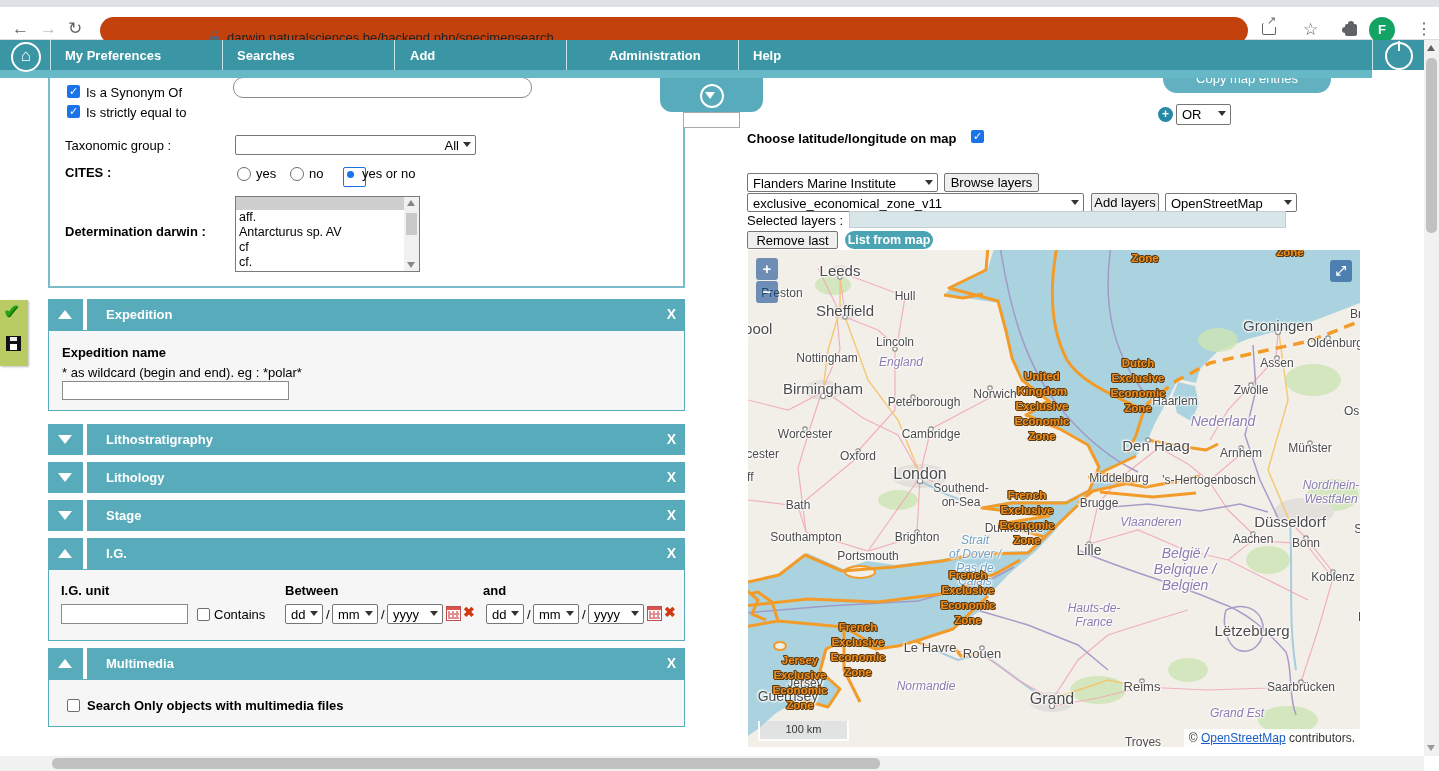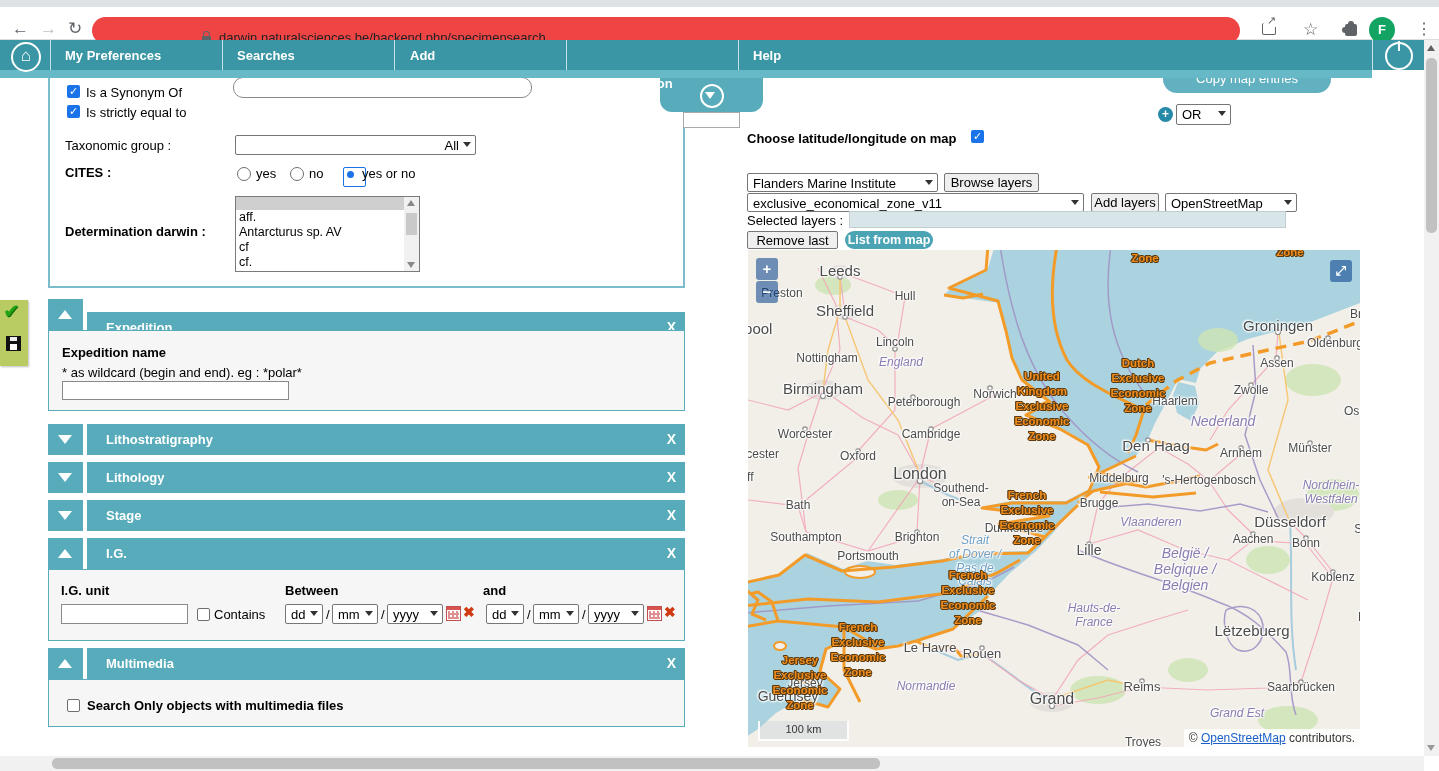--- a/index.html
+++ b/index.html
@@ -3,21 +3,21 @@
 <meta charset="utf-8">
 <style>
   html,body{margin:0;padding:0;}
   body{width:1439px;height:771px;position:relative;overflow:hidden;background:#fff;
        font-family:"Liberation Sans",sans-serif;}
   .abs{position:absolute;}
   
   #tabstrip{left:0;top:0;width:1439px;height:7px;background:#dee1e6;}
   #toolbar{left:0;top:7px;width:1439px;height:33px;background:#fff;border-bottom:1px solid #dadce0;box-sizing:border-box;}
   .navglyph{font-size:17px;color:#5f6368;top:13px;line-height:17px;}
-  #urlbar{left:92px;top:10px;width:1148px;height:27px;background:#ef4444;border-radius:14px;}
+  #urlbar{left:100px;top:10px;width:1148px;height:27px;background:#c2410c;border-radius:14px;}
   #lockicon{left:110px;top:19px;width:9px;height:7px;background:#5f6368;border-radius:1px;}
   #lockicon::before{content:"";position:absolute;left:1px;top:-5px;width:5px;height:5px;border:1.5px solid #5f6368;border-bottom:none;border-radius:4px 4px 0 0;}
   #urltext{left:127px;top:13px;font-size:13px;color:#202124;}
   #shareicon{left:1262px;top:16px;width:12px;height:11px;border:1.6px solid #5f6368;border-top:none;border-radius:2px;}
   #shareicon::after{content:"↗";position:absolute;left:3px;top:-9px;font-size:11px;color:#5f6368;background:#fff;padding:0 1px;}
   #staricon{left:1303px;top:12px;font-size:17px;color:#5f6368;}
   #puzzleicon{left:1345px;top:17px;width:12px;height:12px;background:#5f6368;border-radius:2px;}
   #puzzleicon::before{content:"";position:absolute;left:3px;top:-3px;width:6px;height:6px;background:#5f6368;border-radius:50%;}
   #puzzleicon::after{content:"";position:absolute;left:-3px;top:3px;width:6px;height:6px;background:#5f6368;border-radius:50%;}
   #avatar{left:1369px;top:10px;width:26px;height:26px;border-radius:50%;background:#13a463;color:#fff;
@@ -129,21 +129,21 @@
 
 <div class="abs" id="navbar">
   <div class="abs" id="homebtn"><span>⌂</span></div>
   <div class="navsep" style="left:50px;"></div>
   <span class="navitem" style="left:65px;">My Preferences</span>
   <div class="navsep" style="left:222px;"></div>
   <span class="navitem" style="left:237px;">Searches</span>
   <div class="navsep" style="left:394px;"></div>
   <span class="navitem" style="left:410px;">Add</span>
   <div class="navsep" style="left:566px;"></div>
-  <span class="navitem" style="left:581px;margin-top:28px;">Administration</span>
+  <span class="navitem" style="left:609px;">Administration</span>
   <div class="navsep" style="left:738px;"></div>
   <span class="navitem" style="left:753px;">Help</span>
   <div class="navsep" style="left:1372px;"></div>
   <div class="abs" id="pwrbtn"></div>
 </div>
 <div class="abs" id="strip"></div>
 
 <div class="abs" id="vsb">
   <div class="arrup"></div>
   <div class="thumb"></div>
@@ -195,21 +195,21 @@
 
 <div class="abs" id="tabpull">
   <div class="circ"></div>
   <div class="tri"></div>
 </div>
 <div class="abs" id="undertab"></div>
 
 <div class="sbtn" style="top:299px;">
     <div class="tri-up"></div>
   </div>
-<div class="sbar" style="top:312px;">
+<div class="sbar" style="top:299px;">
   <span class="stitle">Expedition</span>
   <span class="sx">X</span>
 </div>
 <div class="sbox" style="top:330px;height:81px;">
   <span class="lbl b" style="left:13px;top:14px;">Expedition name</span>
   <span class="lbl" style="left:13px;top:34px;">* as wildcard (begin and end). eg : *polar*</span>
   <div class="tinput" style="left:13px;top:50px;width:227px;height:19px;"></div>
 </div>
 
 <div class="sbtn" style="top:424px;">

